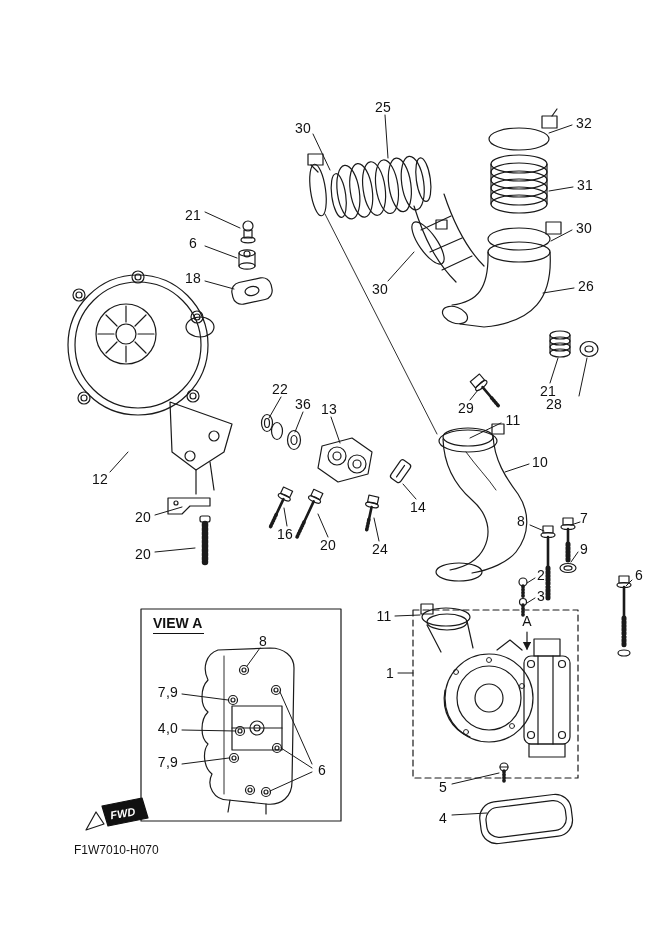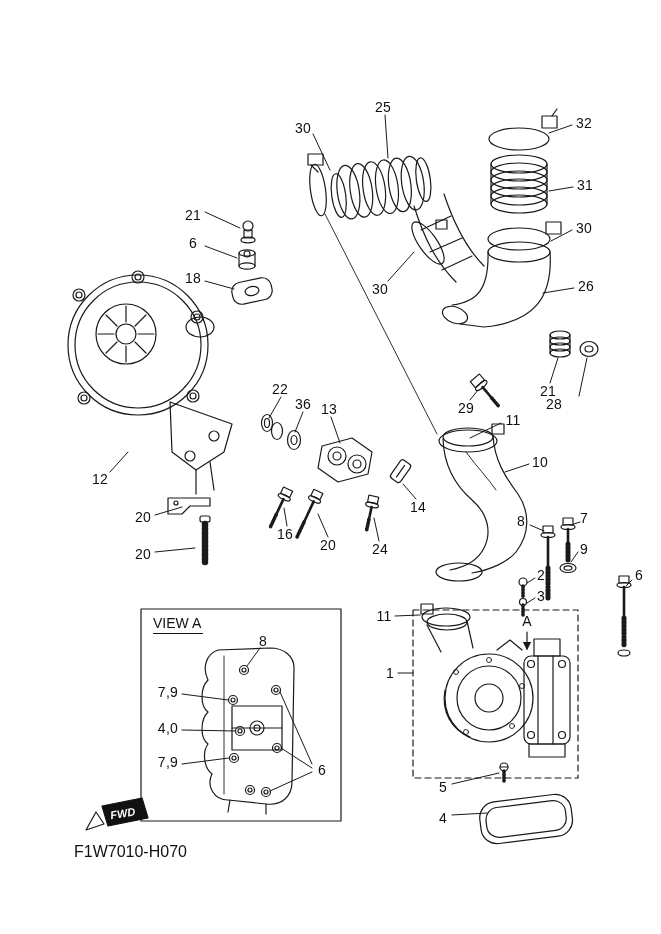--- a/index.html
+++ b/index.html
@@ -11,22 +11,22 @@
   .art .thin{stroke-width:.9;}
   .art .shank{stroke-width:2.6;}
   .art .thread{stroke-width:5;stroke-dasharray:1.6 2;}
   .art .thread-thin{stroke-width:3.6;stroke-dasharray:1.3 1.7;}
   .art .stud{stroke-width:6.5;stroke-dasharray:2 2.2;}
   .art .dash{stroke-dasharray:6 4;}
   .art .filldark{fill:#111;stroke:#111;}
   .art text{stroke:none;}
   .flag-text{fill:#fff;font:italic 700 11px "Liberation Sans",sans-serif;}
   .co{position:absolute;transform:translate(-50%,-50%);font-size:14px;font-weight:400;color:#111;white-space:nowrap;letter-spacing:.3px;text-align:center;}
-  .inset-title{position:absolute;left:153px;top:615px;font-size:14px;font-weight:400;color:#111;border-bottom:1.6px solid #111;padding:0 2px 2px 0;}
-  .code{position:absolute;left:74px;top:843px;font-size:16px;color:#111;}
+  .inset-title{position:absolute;left:153px;top:615px;font-size:14px;font-weight:700;color:#111;border-bottom:1.6px solid #111;padding:0 2px 2px 0;}
+  .code{position:absolute;left:74px;top:843px;font-size:12px;color:#111;}
 </style>
 </head>
 <body>
 
 <div class="stage">
 
   <svg class="art" width="661" height="934" viewBox="0 0 661 934">
     <defs>
       <marker id="arrow" markerWidth="8" markerHeight="8" refX="6" refY="3.5" orient="auto">
         <path d="M0,0 L7,3.5 L0,7 Z" style="fill:#1a1a1a;stroke:none"></path>

